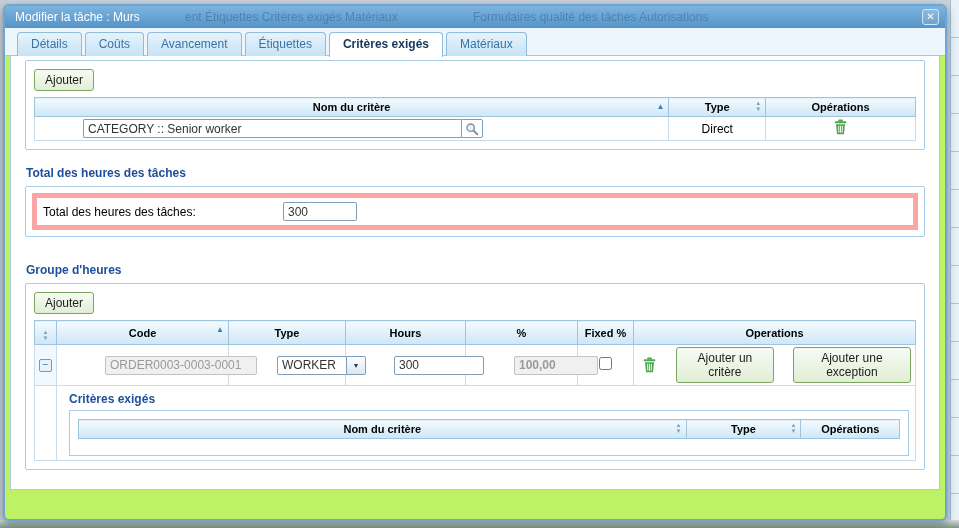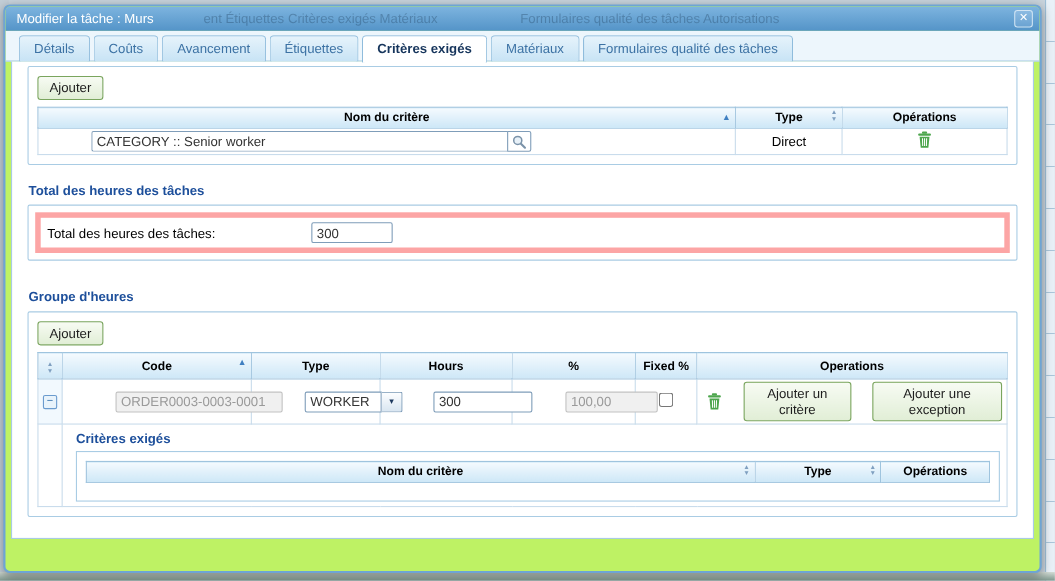--- a/index.html
+++ b/index.html
@@ -106,21 +106,20 @@
     <div class="close-btn">✕</div>
   </div>
 
   <div class="tabbar">
     <div class="tab">Détails</div>
     <div class="tab">Coûts</div>
     <div class="tab">Avancement</div>
     <div class="tab">Étiquettes</div>
     <div class="tab active">Critères exigés</div>
     <div class="tab">Matériaux</div>
-    <div class="tab">Formulaires qualité des tâches</div>
   </div>
 
   <div class="tabpanel">
 
     <div class="groupbox">
       <button class="btn">
         <span>Ajouter</span>
       </button>
       <table class="grid">
         <colgroup>
@@ -225,21 +224,21 @@
               <div class="collapse-toggle">−</div>
             </td>
             <td><input type="text" disabled="" style="width: 152px;" value="ORDER0003-0003-0001"></td>
             <td class="center">
               <span class="combo">
                 <input type="text" value="WORKER" style="">
                 <span class="combo-btn">▼</span>
               </span>
             </td>
             <td class="center"><input type="text" style="width: 90px;" value="300"></td>
-            <td class="center"><input type="text" disabled="" style="width: 84px;" value="100,00"></td>
+            <td class="center"><input type="text" disabled="" style="width: 84px; font-weight: bold;" value="100,00"></td>
             <td class="center"><input type="checkbox" style=""></td>
             <td>
               <div class="ops-cell">
                 <span class="trash-icon">
                   <svg width="15" height="16" viewBox="0 0 16 17">
                     <rect x="5.5" y="0.5" width="5" height="2.2" rx="1" fill="#4da64d"></rect>
                     <rect x="1.8" y="2.4" width="12.4" height="2.2" rx="1" fill="#4da64d"></rect>
                     <path d="M3.2 5.6 h9.6 l-1.1 10.6 h-7.4 z" fill="#4da64d"></path>
                     <line x1="6" y1="7.2" x2="6.2" y2="14.6" stroke="#fff" stroke-width="1"></line>
                     <line x1="8" y1="7.2" x2="8" y2="14.6" stroke="#fff" stroke-width="1"></line>

